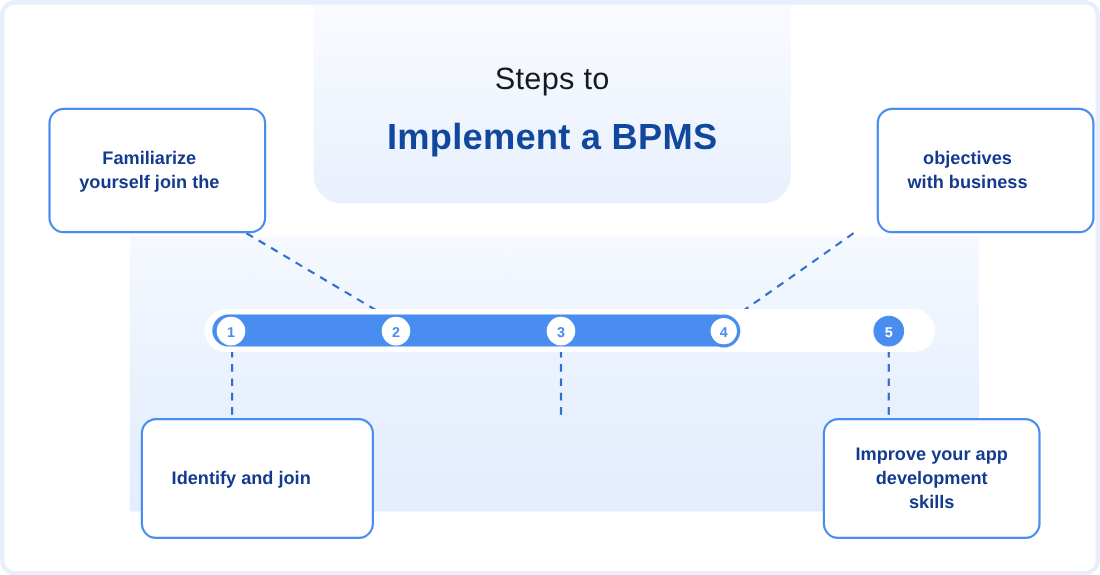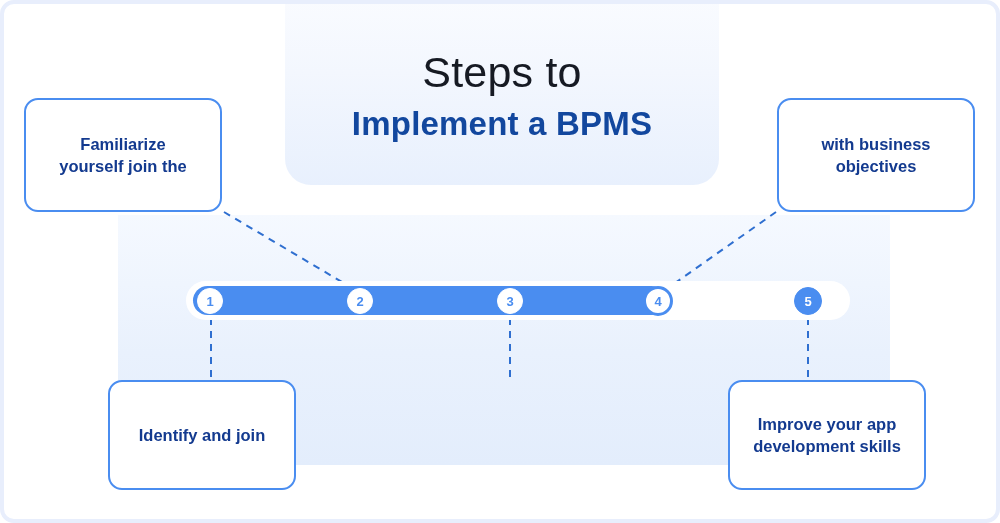--- a/index.html
+++ b/index.html
@@ -50,21 +50,21 @@
   
   .title-wrap {
     position: absolute;
     left: 285px;
     top: 52px;
     width: 434px;
     text-align: center;
     z-index: 5;
   }
   .title-line1 {
-    font-size: 43px;
+    font-size: 28px;
     font-weight: 400;
     color: #161a23;
     letter-spacing: 0.2px;
     line-height: 40px;
   }
   .title-line2 {
     font-size: 33px;
     font-weight: 700;
     color: #12479e;
     letter-spacing: 0.2px;
@@ -127,23 +127,23 @@
   }
   
   .card {
     position: absolute;
     box-sizing: border-box;
     background: #ffffff;
     border: 2px solid #4a8df0;
     border-radius: 14px;
     display: flex;
     align-items: center;
-    justify-content: center;
     z-index: 20;
-    padding: 6px 16px;
+    padding: 6px 26px;
+    margin-left: 20px;
   }
   .card-text {
     text-align: center;
     color: #133a8f;
     font-size: 16.5px;
     font-weight: 700;
     line-height: 22px;
   }
   
   .connectors {
@@ -198,26 +198,26 @@
 
   <div class="card" style="left:24px; top:98px; width:198px; height:114px;">
     <div class="card-text">
       <div>Familiarize</div>
       <div>yourself join the</div>
     </div>
   </div>
 
   <div class="card" style="left:777px; top:98px; width:198px; height:114px;">
     <div class="card-text">
+      <div>objectives</div>
       <div>with business</div>
-      <div>objectives</div>
-    </div>
-  </div>
-
-  <div class="card" style="left:108px; top:380px; width:188px; height:110px;">
+    </div>
+  </div>
+
+  <div class="card" style="left:108px; top:380px; width:212px; height:110px;">
     <div class="card-text">
       <div>Identify and join</div>
     </div>
   </div>
 
 
   <div class="card" style="left:728px; top:380px; width:198px; height:110px;">
     <div class="card-text">
       <div>Improve your app</div>
       <div>development skills</div>

